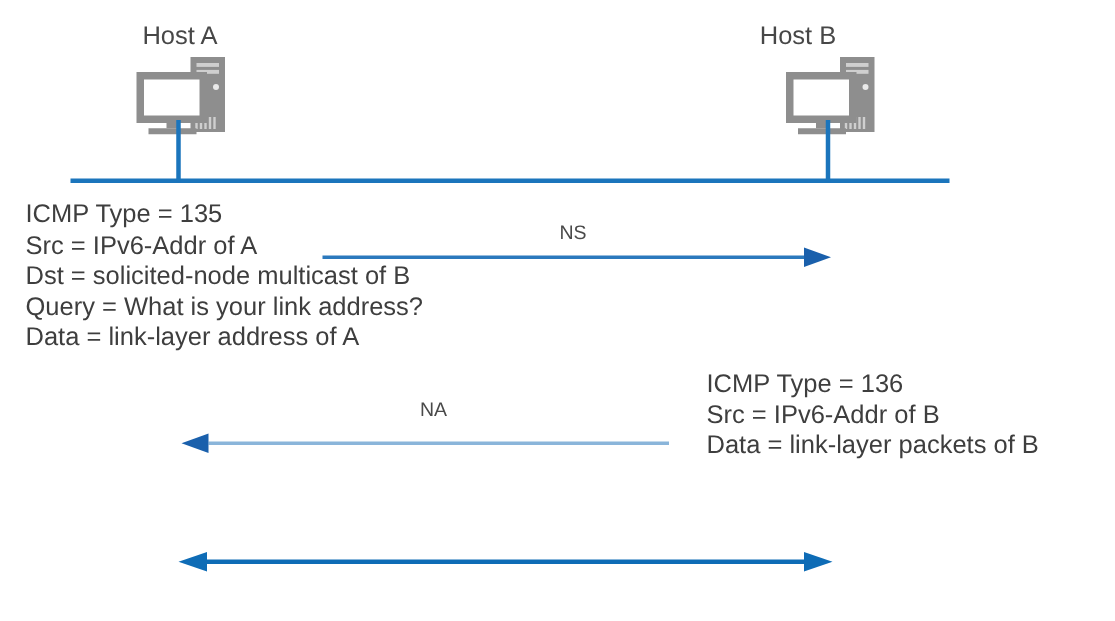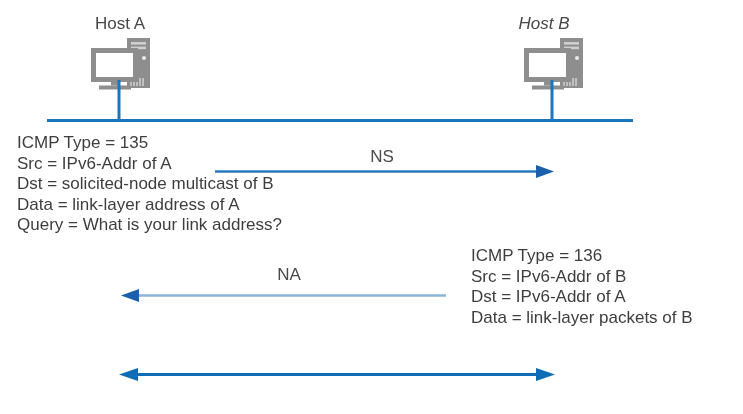--- a/index.html
+++ b/index.html
@@ -23,26 +23,26 @@
   }
   .host-label {
     position: absolute;
     top: 14px;
     width: 120px;
     text-align: center;
     font-size: 17px;
     color: #474747;
   }
   .host-label.a { left: 60px; }
-  .host-label.b { left: 484px; font-style: italic; }
+  .host-label.b { left: 472px; }
   .msg-label {
     position: absolute;
     width: 60px;
     text-align: center;
-    font-size: 17px;
+    font-size: 13px;
     color: #4a4a4a;
   }
   .msg-label.ns { left: 352px; top: 147px; }
   .msg-label.na { left: 259px; top: 265px; }
   .pkt-block {
     position: absolute;
     font-size: 17px;
     line-height: 20.5px;
     color: #3e3e3e;
     white-space: nowrap;
@@ -123,28 +123,27 @@
   <div class="host-label a">Host A</div>
   <div class="host-label b">Host B</div>
 
   <div class="msg-label ns">NS</div>
   <div class="msg-label na">NA</div>
 
   <div class="pkt-block left">
     <span class="pkt-line">ICMP Type = 135</span>
     <span class="pkt-line">Src = IPv6-Addr of A</span>
     <span class="pkt-line">Dst = solicited-node multicast of B</span>
+    <span class="pkt-line">Query = What is your link address?</span>
     <span class="pkt-line">Data = link-layer address of A</span>
-    <span class="pkt-line">Query = What is your link address?</span>
   </div>
 
   <div class="pkt-block right">
     <span class="pkt-line">ICMP Type = 136</span>
     <span class="pkt-line">Src = IPv6-Addr of B</span>
-    <span class="pkt-line">Dst = IPv6-Addr of A</span>
     <span class="pkt-line">Data = link-layer packets of B</span>
   </div>
 
   <div class="caption">A and B can now exchange packets on this link</div>
 
   <div class="watermark">https://blog.csdn.net/qq_38265137</div>
 
 </div>
 
 </body></html>

